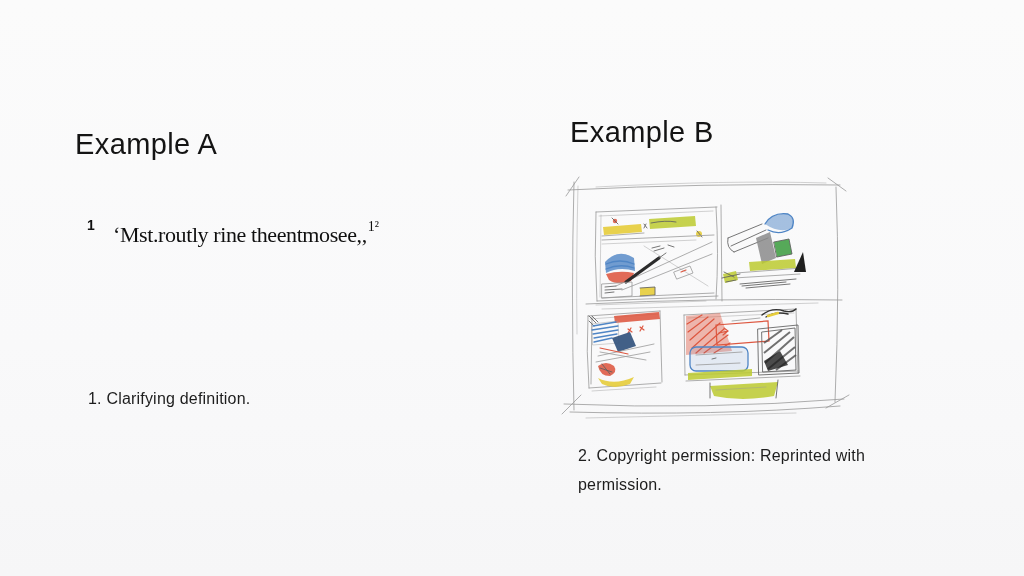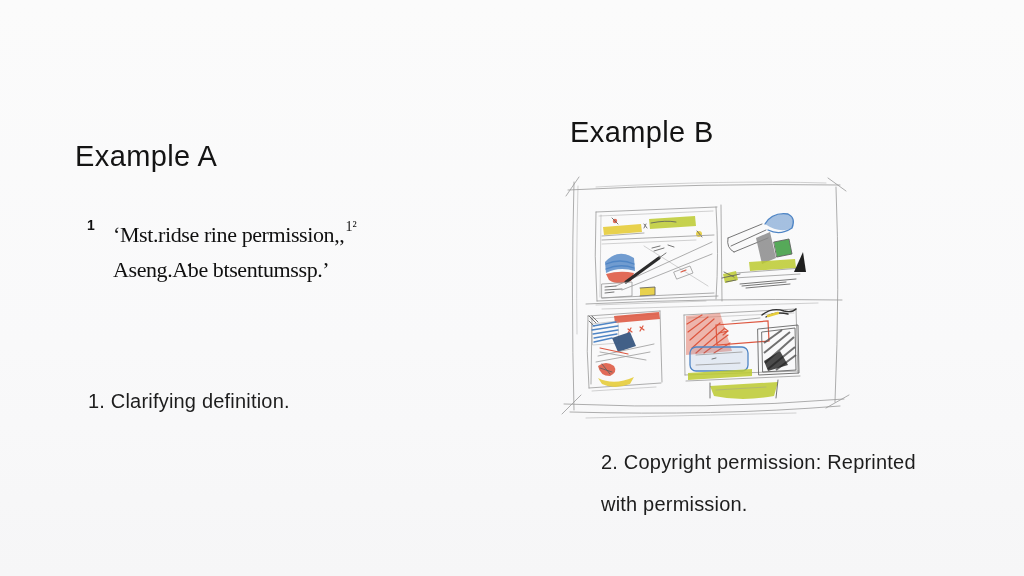--- a/index.html
+++ b/index.html
@@ -4,41 +4,41 @@
 <style>
   html,body{margin:0;padding:0;background:#e9e9e9;}
   .page{
     position:relative;width:1024px;height:576px;overflow:hidden;
     background:linear-gradient(180deg,#fbfbfb 0%,#f9f9fa 60%,#f6f6f7 100%);
     font-family:"Liberation Sans",sans-serif;color:#161616;
   }
   .ex-title{
     position:absolute;margin:0;font-weight:400;font-size:29px;letter-spacing:.4px;color:#141414;
   }
-  #title-a{left:75px;top:128px;margin-top:12px;}
+  #title-a{left:75px;top:128px;}
   #title-b{left:570px;top:116px;}
   .quote-block{
     position:absolute;left:113px;top:219px;
     font-family:"Liberation Serif","DejaVu Serif",serif;
     font-size:22px;line-height:31.5px;letter-spacing:-0.4px;color:#101010;
     white-space:nowrap;
   }
   .footnote{
     position:absolute;left:-26px;top:-2px;
     font:700 14px "Liberation Sans",sans-serif;color:#111;letter-spacing:0;
   }
   .q-sup{
     font-family:"Liberation Serif","DejaVu Serif",serif;
     font-size:14px;position:relative;top:-11px;left:1px;letter-spacing:0;text-align:right;
   }
   .caption{
-    position:absolute;margin:0;font-size:20px;font-weight:400;color:#1d1d1d;letter-spacing:.2px;
+    position:absolute;margin:0;font-size:16px;font-weight:400;color:#1d1d1d;letter-spacing:.2px;
   }
   #caption-a{left:88px;top:390px;}
-  #caption-b{left:601px;top:441px;width:334px;line-height:42px;}
+  #caption-b{left:578px;top:441px;width:334px;line-height:29px;}
   .sketch{position:absolute;left:556px;top:174px;width:296px;height:250px;}
   .sketch svg{display:block;width:100%;height:100%;}
 
   
   .p {stroke:var(--pencil);fill:none;stroke-width:1;stroke-linecap:round;opacity:.8;}
   .pt{stroke:var(--pencil);fill:none;stroke-width:.8;stroke-linecap:round;opacity:.55;}
   .p2{stroke:var(--pencil_dark);fill:none;stroke-width:1;stroke-linecap:round;opacity:.85;}
   .dkw{stroke:#2c2c2c;stroke-width:3.2;stroke-linecap:round;fill:none;}
   .dk2{stroke:#333;stroke-width:1.4;stroke-linecap:round;fill:none;}
   .wh{stroke:#4f4f4f;stroke-width:2;opacity:.8;fill:none;}
@@ -61,23 +61,22 @@
 <body>
 
 <div class="page">
 
   <section>
     <h1 class="ex-title" id="title-a">Example A</h1>
 
     <div class="quote-block">
       <span class="footnote">1</span>
       <div class="q-line">
-        <span>‘Mst.ridse rine permission,,</span><span class="q-sup">1²</span>
+        <span>‘Mst.routly rine theentmosee,,</span><span class="q-sup">1²</span>
       </div>
-      <div class="q-line">Aseng.Aƅe btsentumssp.’</div>
     </div>
 
     <p class="caption" id="caption-a">1. Clarifying definition.</p>
   </section>
 
   <section>
     <h1 class="ex-title" id="title-b">Example B</h1>
 
     <div class="sketch">
       <svg viewBox="0 0 296 250" xmlns="http://www.w3.org/2000/svg">

